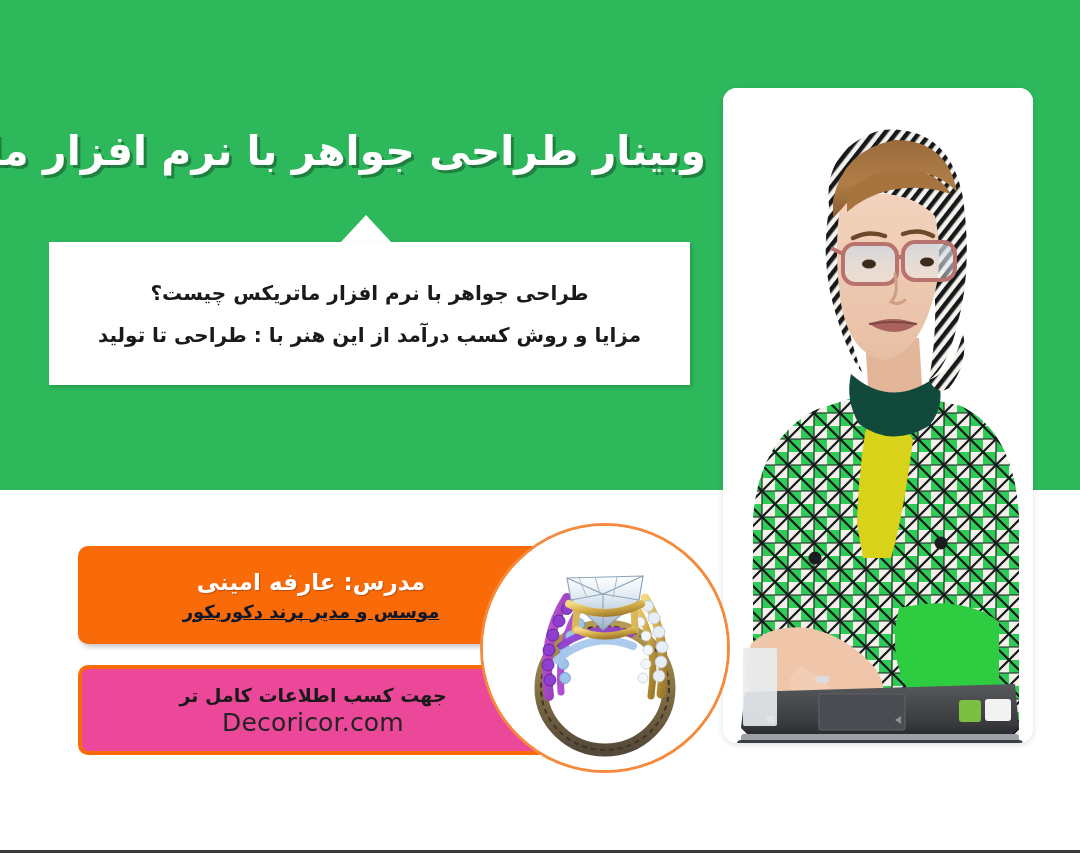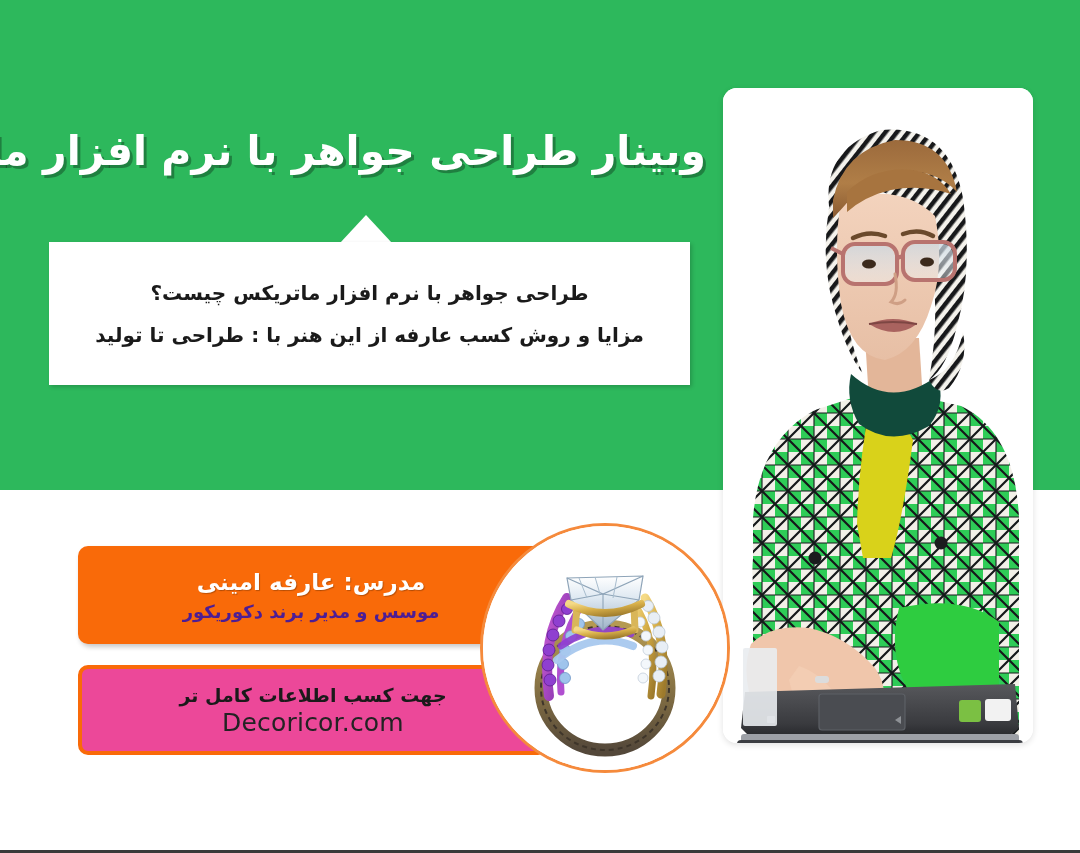--- a/index.html
+++ b/index.html
@@ -133,24 +133,25 @@
   .instructor-name {
     direction: rtl;
     color: #ffffff;
     font-size: 23px;
     font-weight: bold;
     white-space: nowrap;
     text-shadow: 1px 1px 1px rgba(0,0,0,0.25);
   }
   .instructor-role {
     direction: rtl;
-    color: #4c1d95;
+    color: #0f172a;
     font-size: 18px;
     font-weight: bold;
     white-space: nowrap;
+    text-decoration: underline;
   }
 
   .info-box {
     position: absolute;
     left: 78px;
     top: 665px;
     width: 462px;
     height: 82px;
     background: #ec4899;
     border: 4px solid #F96A09;
@@ -194,21 +195,21 @@
 <div id="poster">
 
   <div class="green-panel"></div>
 
   <div class="poster-title">وبینار طراحی جواهر با نرم افزار ماتریکس</div>
 
   <div class="tooltip-arrow"></div>
 
   <div class="desc-card">
     <div class="desc-line">طراحی جواهر با نرم افزار ماتریکس چیست؟</div>
-    <div class="desc-line">مزایا و روش کسب عارفه از این هنر با : طراحی تا تولید</div>
+    <div class="desc-line">مزایا و روش کسب درآمد از این هنر با : طراحی تا تولید</div>
   </div>
 
   <div class="photo-card">
     <svg class="photo-svg" viewBox="0 0 310 655" preserveAspectRatio="xMidYMid slice">
       <defs>
         <pattern id="plaid" width="26" height="26" patternUnits="userSpaceOnUse">
           <rect width="26" height="26" fill="#f2f0e8"></rect>
           <rect x="0" y="0" width="13" height="13" fill="#2ecc57"></rect>
           <rect x="13" y="13" width="13" height="13" fill="#2ecc57"></rect>
           <path d="M0 0 L26 26 M26 0 L0 26" stroke="#15181a" stroke-width="2.2" fill="none"></path>

